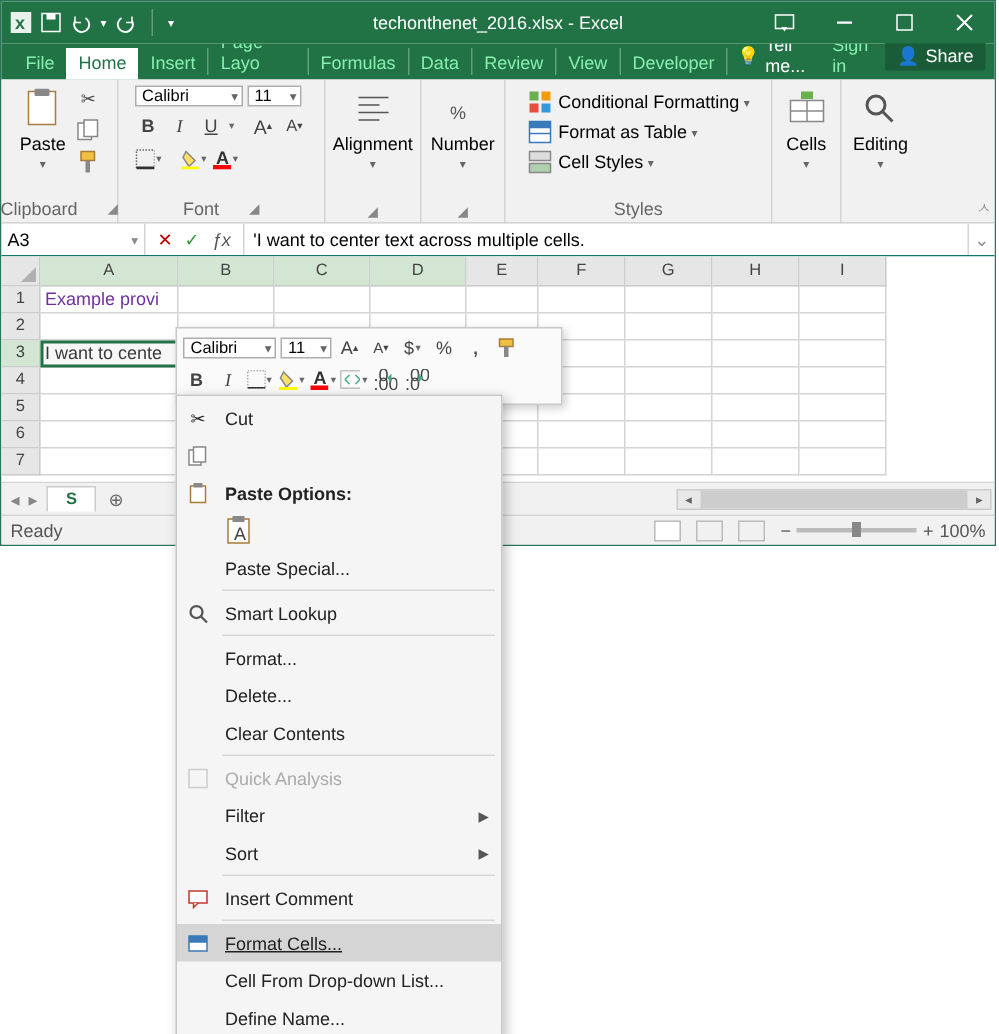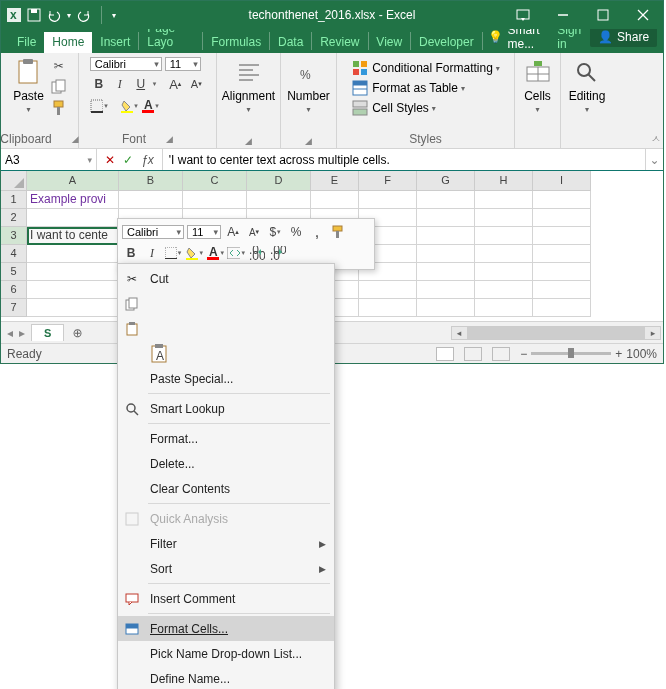--- a/index.html
+++ b/index.html
@@ -154,21 +154,21 @@
     <div class="tab-sep"></div>
     <div class="tab">Review</div>
     <div class="tab-sep"></div>
     <div class="tab">View</div>
     <div class="tab-sep"></div>
     <div class="tab">Developer</div>
     <div class="tab-sep"></div>
     <div class="tabs-right">
       <div class="tell">
           <span>💡</span>
-          <span>Smart me...</span>
+          <span>Tell me...</span>
         </div>
       <div class="tab" style="padding:2px 6px">Sign in</div>
       <div class="share">
           <span>👤</span>
           <span>Share</span>
         </div>
     </div>
   </div>
 
   <div class="ribbon">
@@ -581,20 +581,21 @@
         </svg>
       </span>
     </div>
   <div class="ctx-item">
       <span class="ctx-ico">
         <svg width="14" height="14">
           <rect x="2" y="2" width="10" height="11" fill="#fff" stroke="#a87c3a"></rect>
           <rect x="4" y="0" width="6" height="3" fill="#888"></rect>
         </svg>
       </span>
+      <span class="ctx-label" style="font-weight:bold">Paste Options:</span>
     </div>
   <div class="ctx-item">
       <span class="ctx-ico"></span>
       <span class="ctx-ico">
         <svg width="20" height="20">
           <rect x="2" y="2" width="14" height="16" fill="#fff" stroke="#a87c3a"></rect>
           <rect x="5" y="0" width="8" height="4" fill="#888"></rect>
           <text x="6" y="16" font-size="11" fill="#444">A</text>
         </svg>
       </span>
@@ -661,20 +662,20 @@
         <svg width="14" height="14">
           <rect x="1" y="2" width="12" height="10" fill="#fff" stroke="#3a7ab8"></rect>
           <line x1="1" y1="6" x2="13" y2="6" stroke="#3a7ab8"></line>
           <rect x="1" y="2" width="12" height="4" fill="#3a7ab8"></rect>
         </svg>
       </span>
       <span class="ctx-label">Format Cells...</span>
     </div>
   <div class="ctx-item">
       <span class="ctx-ico"></span>
-      <span class="ctx-label">Pick Name Drop-down List...</span>
+      <span class="ctx-label">Cell From Drop-down List...</span>
     </div>
   <div class="ctx-item">
       <span class="ctx-ico"></span>
       <span class="ctx-label">Define Name...</span>
     </div>
 
 </div>
 
 </body></html>

